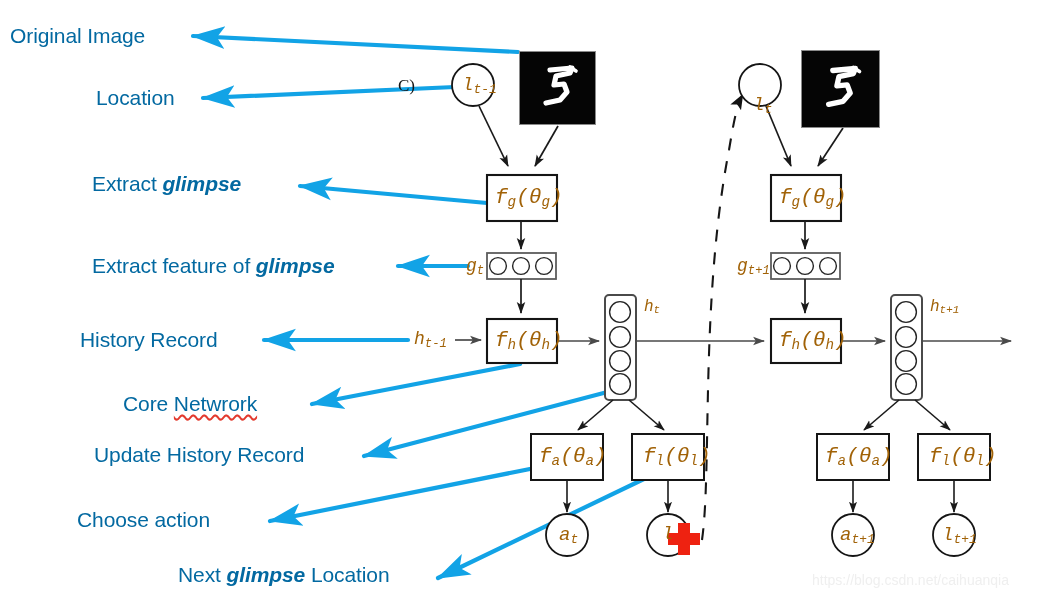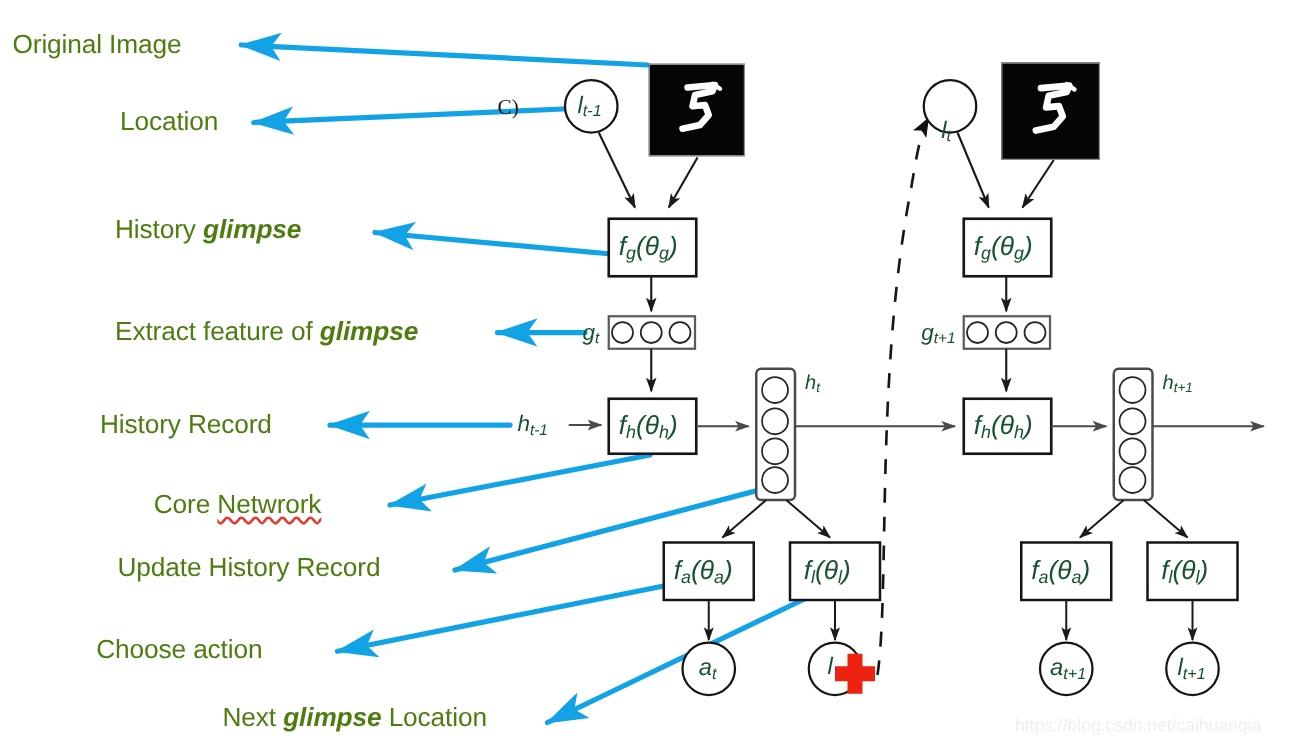--- a/index.html
+++ b/index.html
@@ -19,21 +19,21 @@
   }
   #diagram-svg {
     position: absolute;
     left: 0;
     top: 0;
     width: 1039px;
     height: 601px;
   }
   .lbl {
     position: absolute;
-    color: #4d7c0f;
+    color: #0369a1;
     font-family: "Liberation Sans", sans-serif;
     font-size: 21px;
     line-height: 1.1;
     white-space: nowrap;
     letter-spacing: -0.1px;
   }
   .lbl b {
     font-weight: bold;
     font-style: italic;
   }
@@ -58,23 +58,23 @@
   .watermark {
     position: absolute;
     color: #efefef;
     font-family: "Liberation Sans", sans-serif;
     font-size: 14px;
     white-space: nowrap;
     user-select: none;
   }
   .math {
     position: absolute;
-    font-family: Liberation Sans, sans-serif;
+    font-family: Liberation Mono, monospace;
     font-style: italic;
-    color: #14532d;
+    color: #a16207;
     white-space: nowrap;
   }
   .math .sub {
     font-size: 0.68em;
     vertical-align: -0.22em;
     font-style: italic;
   }
   .boxlabel {
     font-size: 21px;
   }
@@ -233,21 +233,21 @@
 
   <div class="lbl" style="left:10px; top:24px;">
     <span>Original Image</span>
   </div>
 
   <div class="lbl" style="left:96px; top:86px;">
     <span>Location</span>
   </div>
 
   <div class="lbl" style="left:92px; top:172px;">
-    <span>History </span><b>glimpse</b>
+    <span>Extract </span><b>glimpse</b>
   </div>
 
   <div class="lbl" style="left:92px; top:254px;text-align:right;">
     <span>Extract feature of </span><b>glimpse</b>
   </div>
 
   <div class="lbl" style="left:80px; top:328px;">
     <span>History Record</span>
   </div>
 

